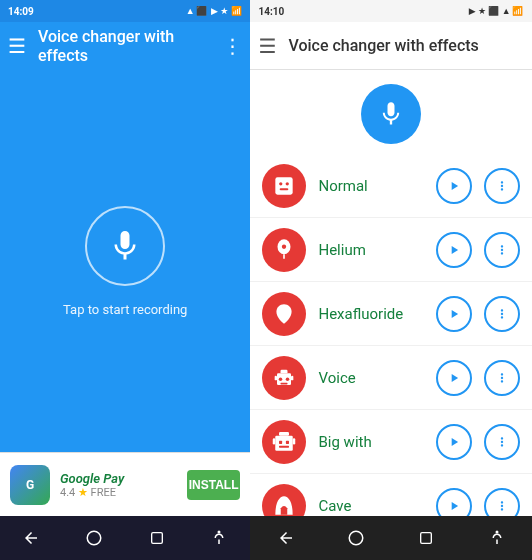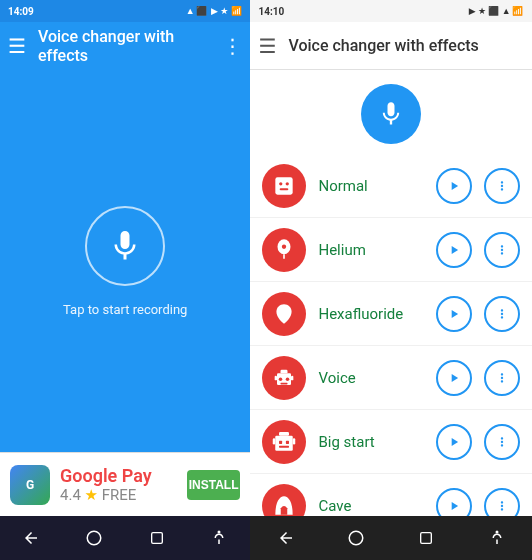--- a/index.html
+++ b/index.html
@@ -120,26 +120,27 @@
     }
     .ad-icon-text {
       color: white;
       font-size: 14px;
       font-weight: bold;
     }
     .ad-info {
       flex: 1;
     }
     .ad-title {
-      font-size: 18px;
+      font-size: 13px;
       font-weight: 600;
-      color: #ef4444;
+      color: #15803d;
+      font-style: italic;
     }
     .ad-rating {
-      font-size: 15px;
+      font-size: 11px;
       color: #888;
     }
     .ad-star {
       color: #FFC107;
     }
     .install-btn {
       background: #4CAF50;
       color: white;
       border: none;
       border-radius: 4px;
@@ -510,21 +511,21 @@
         <svg width="30" height="30" viewBox="0 0 24 24" fill="white">
           <rect x="5" y="7" width="14" height="12" rx="1" fill="white"></rect>
           <rect x="8" y="4" width="8" height="3" rx="1" fill="white"></rect>
           <rect x="3" y="9" width="2" height="5" rx="1" fill="white"></rect>
           <rect x="19" y="9" width="2" height="5" rx="1" fill="white"></rect>
           <rect x="8" y="11" width="2.5" height="2.5" rx="0.5" fill="#E53935"></rect>
           <rect x="13.5" y="11" width="2.5" height="2.5" rx="0.5" fill="#E53935"></rect>
           <rect x="8" y="15" width="8" height="1.5" rx="0.5" fill="#E53935"></rect>
         </svg>
       </div>
-      <span class="effect-name">Big start</span>
+      <span class="effect-name">Big with</span>
       <div class="effect-play-btn">
         <svg width="14" height="14" viewBox="0 0 24 24" fill="#2196F3">
             <path d="M8 5v14l11-7z"></path>
           </svg>
       </div>
       <div class="effect-more-btn">
         <svg width="14" height="14" viewBox="0 0 24 24" fill="#2196F3">
             <path d="M12 8c1.1 0 2-.9 2-2s-.9-2-2-2-2 .9-2 2 .9 2 2 2zm0 2c-1.1 0-2 .9-2 2s.9 2 2 2 2-.9 2-2-.9-2-2-2zm0 6c-1.1 0-2 .9-2 2s.9 2 2 2 2-.9 2-2-.9-2-2-2z"></path>
           </svg>
       </div>

